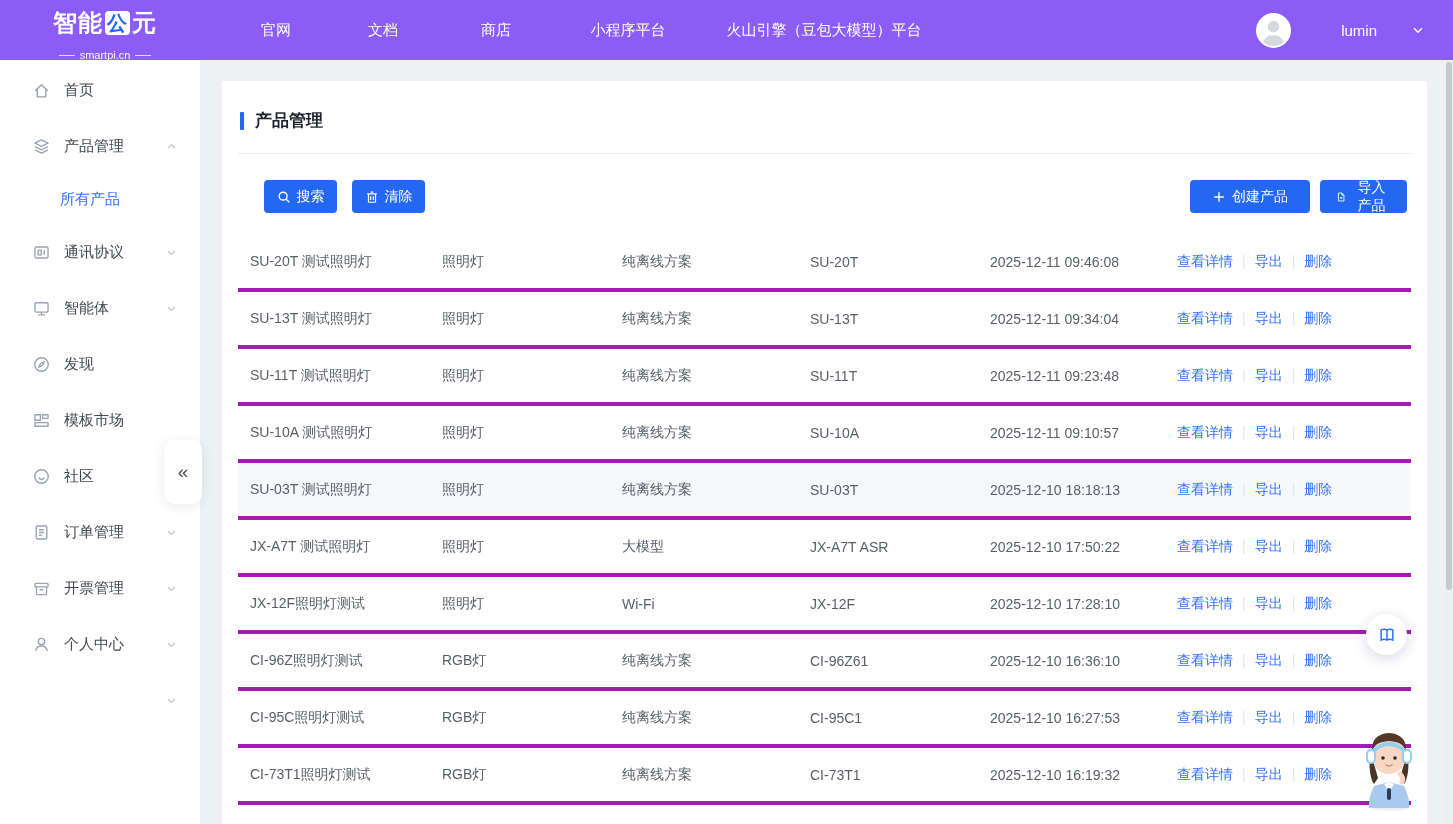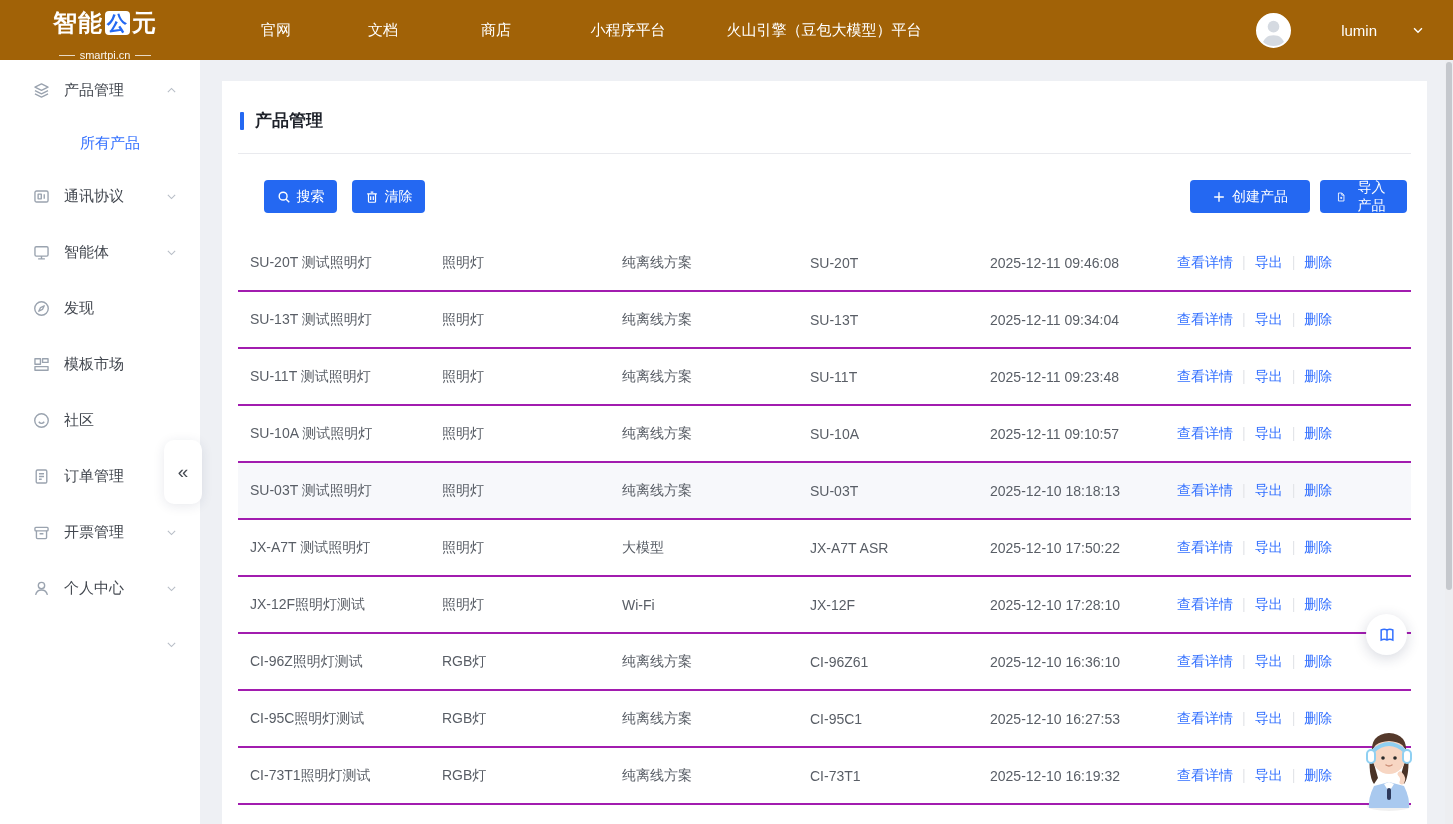--- a/index.html
+++ b/index.html
@@ -1,42 +1,42 @@
 <!DOCTYPE html>
 <html><head>
 <meta charset="utf-8">
 <style>
   * { margin:0; padding:0; box-sizing:border-box; }
   html,body { width:1453px; height:824px; overflow:hidden;
     font-family:"Liberation Sans", sans-serif; background:#EEF0F4; color:#42474F; }
 
   
   .navbar { position:fixed; top:0; left:0; width:1453px; height:60px;
-    background:#a16207; z-index:30; }
+    background:#8b5cf6; z-index:30; }
   .logo { position:absolute; left:40px; top:7px; width:130px; color:#fff; text-align:center; cursor:pointer; }
   .logo-main { font-size:24px; font-weight:bold; letter-spacing:1px; display:flex; align-items:center; justify-content:center; }
   .logo-box { background:#fff; color:#2468F2; border-radius:4px; padding:0 2px; margin:0 2px; font-size:20px; line-height:24px; }
   .logo-sub { font-size:11px; margin-top:10px; display:flex; align-items:center; justify-content:center; gap:5px; opacity:.95; }
   .logo-sub:before,.logo-sub:after { content:""; width:16px; height:1px; background:#fff; opacity:.8; }
   .nav-item { position:absolute; top:0; height:60px; line-height:60px; transform:translateX(-50%);
     color:#fff; font-size:15px; white-space:nowrap; cursor:pointer; }
   .nav-user { position:absolute; right:28px; top:0; height:60px; display:flex; align-items:center; gap:14px; }
   .avatar { width:35px; height:35px; border-radius:50%; background:#fff; border:2px solid #fff;
     overflow:hidden; display:flex; align-items:flex-end; justify-content:center; cursor:pointer; margin-right:36px; }
   .username { color:#fff; font-size:15px; cursor:pointer; margin-right:20px; }
   .nav-caret { width:14px; height:14px; color:#fff; cursor:pointer; }
 
   
   .sidebar { position:fixed; top:60px; left:0; bottom:0; width:200px; background:#fff; z-index:20; padding-top:2px; }
   .side-item { height:56px; display:flex; align-items:center; padding:0 22px 0 32px;
     font-size:15px; color:#42474F; cursor:pointer; }
   .side-item .s-icon { width:19px; height:19px; margin-right:13px; color:#9AA3AF; flex:none; }
   .side-item .s-label { flex:1; }
   .side-chevron { width:13px; height:13px; color:#B8BEC7; flex:none; }
-  .side-sub { height:50px; display:flex; align-items:center; padding-left:80px;
+  .side-sub { height:50px; display:flex; align-items:center; padding-left:60px;
     font-size:15px; color:#42474F; cursor:pointer; }
   .side-sub.active { color:#3370FF; }
   .collapse-handle { position:fixed; left:164px; top:440px; width:38px; height:64px; background:#fff;
     border-radius:10px; box-shadow:0 2px 12px rgba(30,40,80,.10); z-index:25;
     display:flex; align-items:center; justify-content:center; font-size:19px; color:#454A52; cursor:pointer; }
 
   
   .card { position:absolute; left:222px; top:81px; width:1205px; height:1000px; background:#fff; z-index:5; }
   .title-row { display:flex; align-items:center; gap:11px; padding:28px 0 0 18px; }
   .title-bar { width:4px; height:18px; background:#2468F2; border-radius:1px; }
@@ -55,21 +55,21 @@
   .btn-clear  { margin-left:15px; width:73px; padding:0; }
   .toolbar-spacer { flex:1; }
   .btn-create { width:120px; }
   .btn-import { margin-left:10px; width:87px; }
 
   
   .table { margin:22px 16px 0 16px; font-size:14px; }
   .t-head,.t-row { display:grid; grid-template-columns:192px 180px 188px 180px 187px 1fr; align-items:center; }
   .t-head { height:38px; background:#F2F3F8; font-weight:bold; color:#1D2129; }
   .t-cell { padding-left:12px; white-space:nowrap; overflow:hidden; }
-  .t-row { height:57px; color:#595E66; border-bottom:2px solid #a21caf; background:#fff; }
+  .t-row { height:57px; color:#595E66; border-bottom:4px solid #a21caf; background:#fff; }
   .t-row.highlight { background:#F7F8FB; }
   .action-link { color:#3370FF; cursor:pointer; }
   .action-sep { color:#E3E5E9; margin:0 9px; }
   .win-scroll-track { position:fixed; right:0; top:60px; bottom:0; width:8px; background:#EDEEF1; z-index:6; }
   .win-scroll-thumb { position:fixed; right:1px; top:62px; width:6px; height:528px;
     background:#C5C8CD; border-radius:3px; z-index:7; }
 
   
   .doc-fab { position:fixed; left:1366px; top:614px; width:41px; height:41px; border-radius:50%;
     background:#fff; box-shadow:0 3px 14px rgba(30,40,80,.18); display:flex; align-items:center;
@@ -107,20 +107,26 @@
     <svg class="nav-caret" viewBox="0 0 16 16" fill="none" stroke="currentColor" stroke-width="1.6">
         <path d="M3.5 6l4.5 4.5L12.5 6"></path>
       </svg>
   </div>
 </div>
 
 <div class="sidebar">
   <div id="sidebar-nav">
       <div class="side-item">
         <span class="s-icon"><svg viewBox="0 0 18 18" fill="none" stroke="currentColor" stroke-width="1.3" stroke-linejoin="round" class="">
+            <path d="M3 9.2 9 3.6l6 5.6M5 8v7h8V8"></path>
+          </svg></span>
+        <span class="s-label">首页</span>
+      </div>
+      <div class="side-item">
+        <span class="s-icon"><svg viewBox="0 0 18 18" fill="none" stroke="currentColor" stroke-width="1.3" stroke-linejoin="round" class="">
             <path d="M9 2.8l6.2 3L9 8.8l-6.2-3z"></path>
             <path d="M2.8 9.2 9 12.2l6.2-3"></path>
             <path d="M2.8 12.2 9 15.2l6.2-3"></path>
           </svg></span>
         <span class="s-label">产品管理</span>
         <svg viewBox="0 0 16 16" fill="none" stroke="currentColor" stroke-width="1.4" class="side-chevron">
           <path d="M3.5 10 8 5.5 12.5 10"></path>
         </svg>
       </div>
       <div class="side-sub active">所有产品</div>

